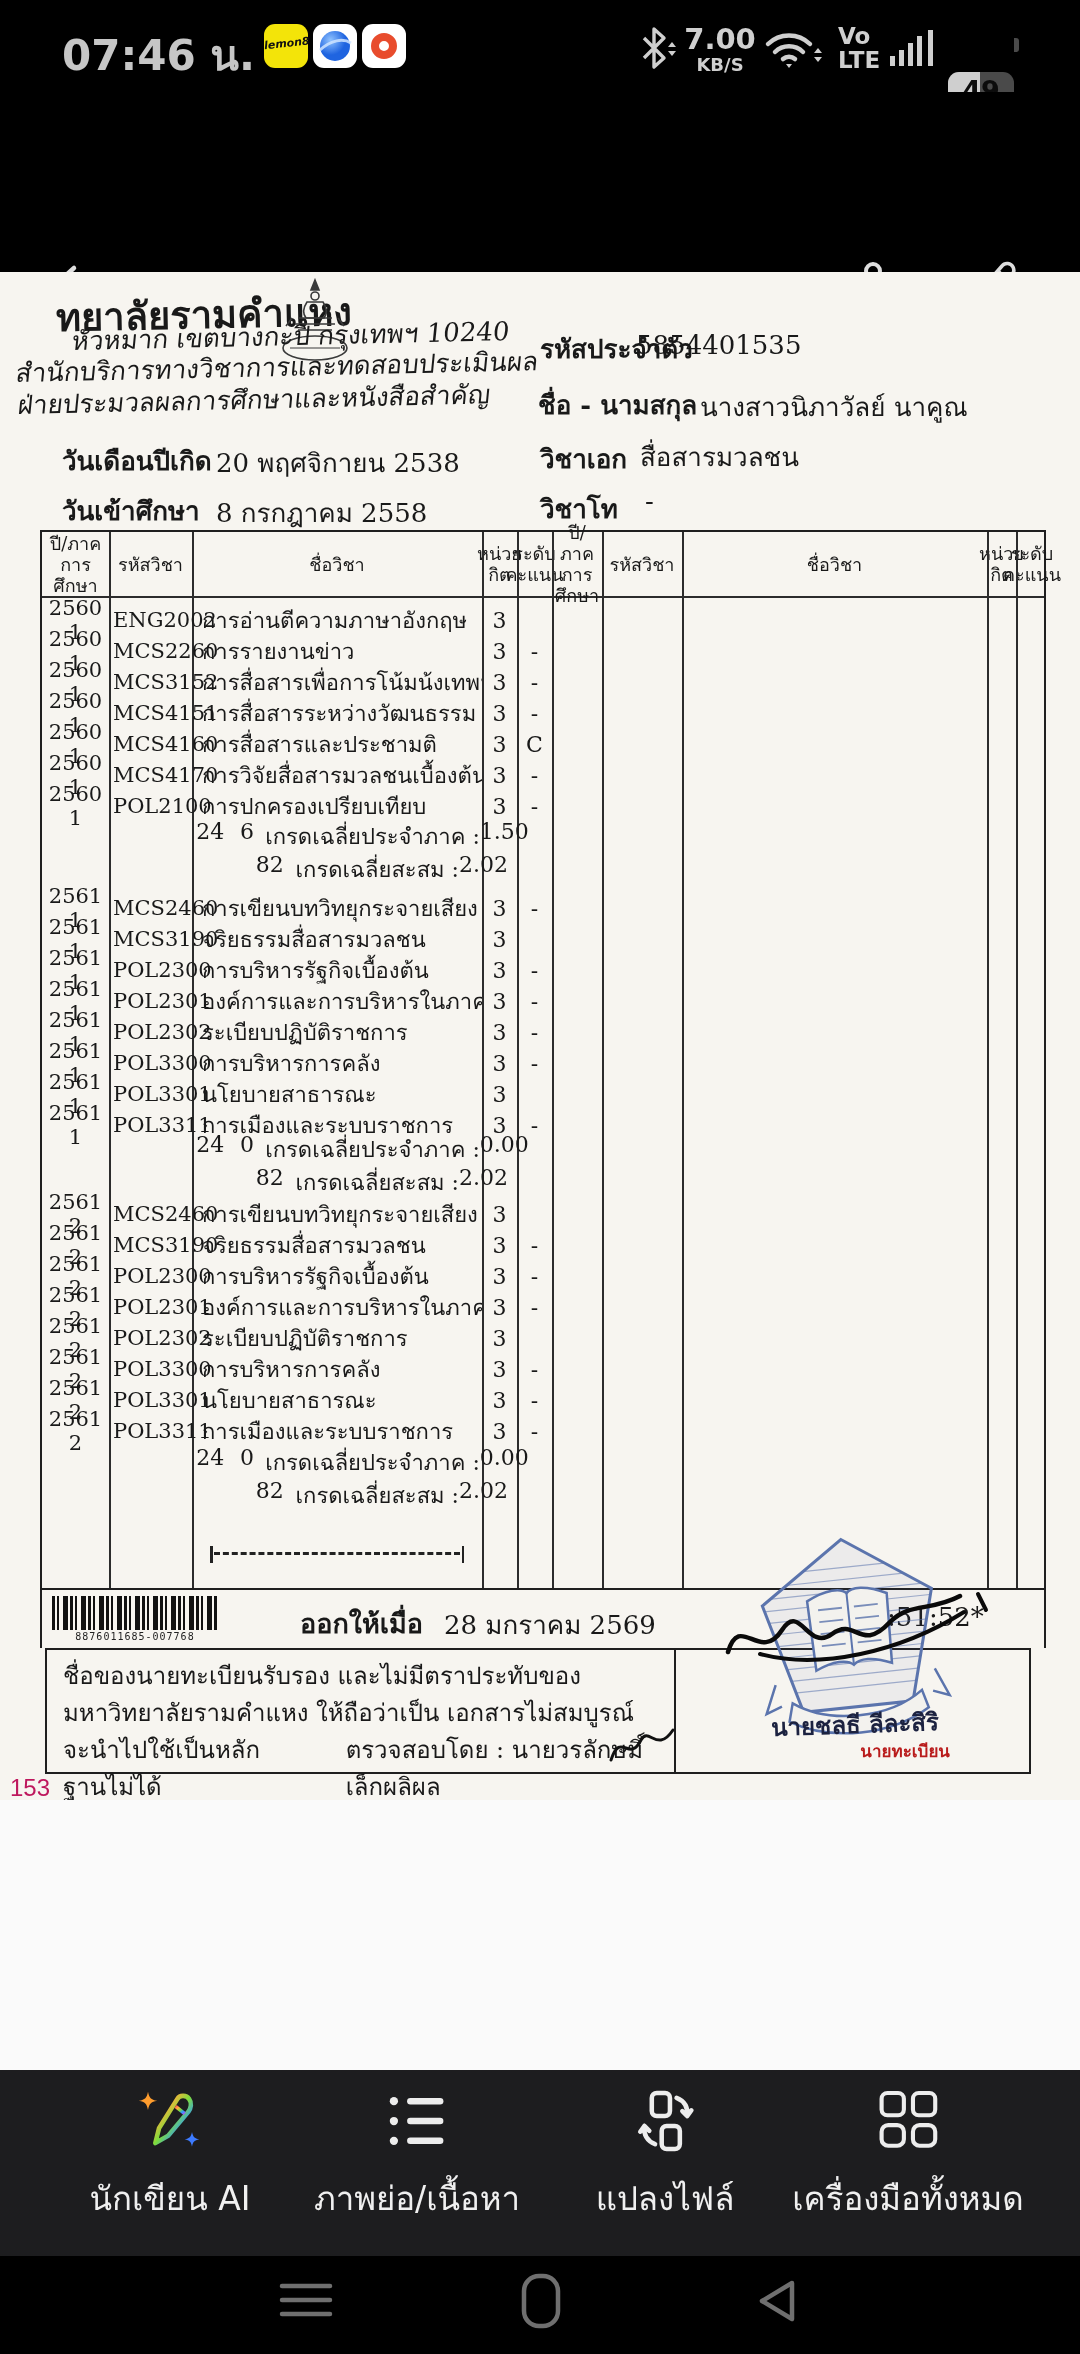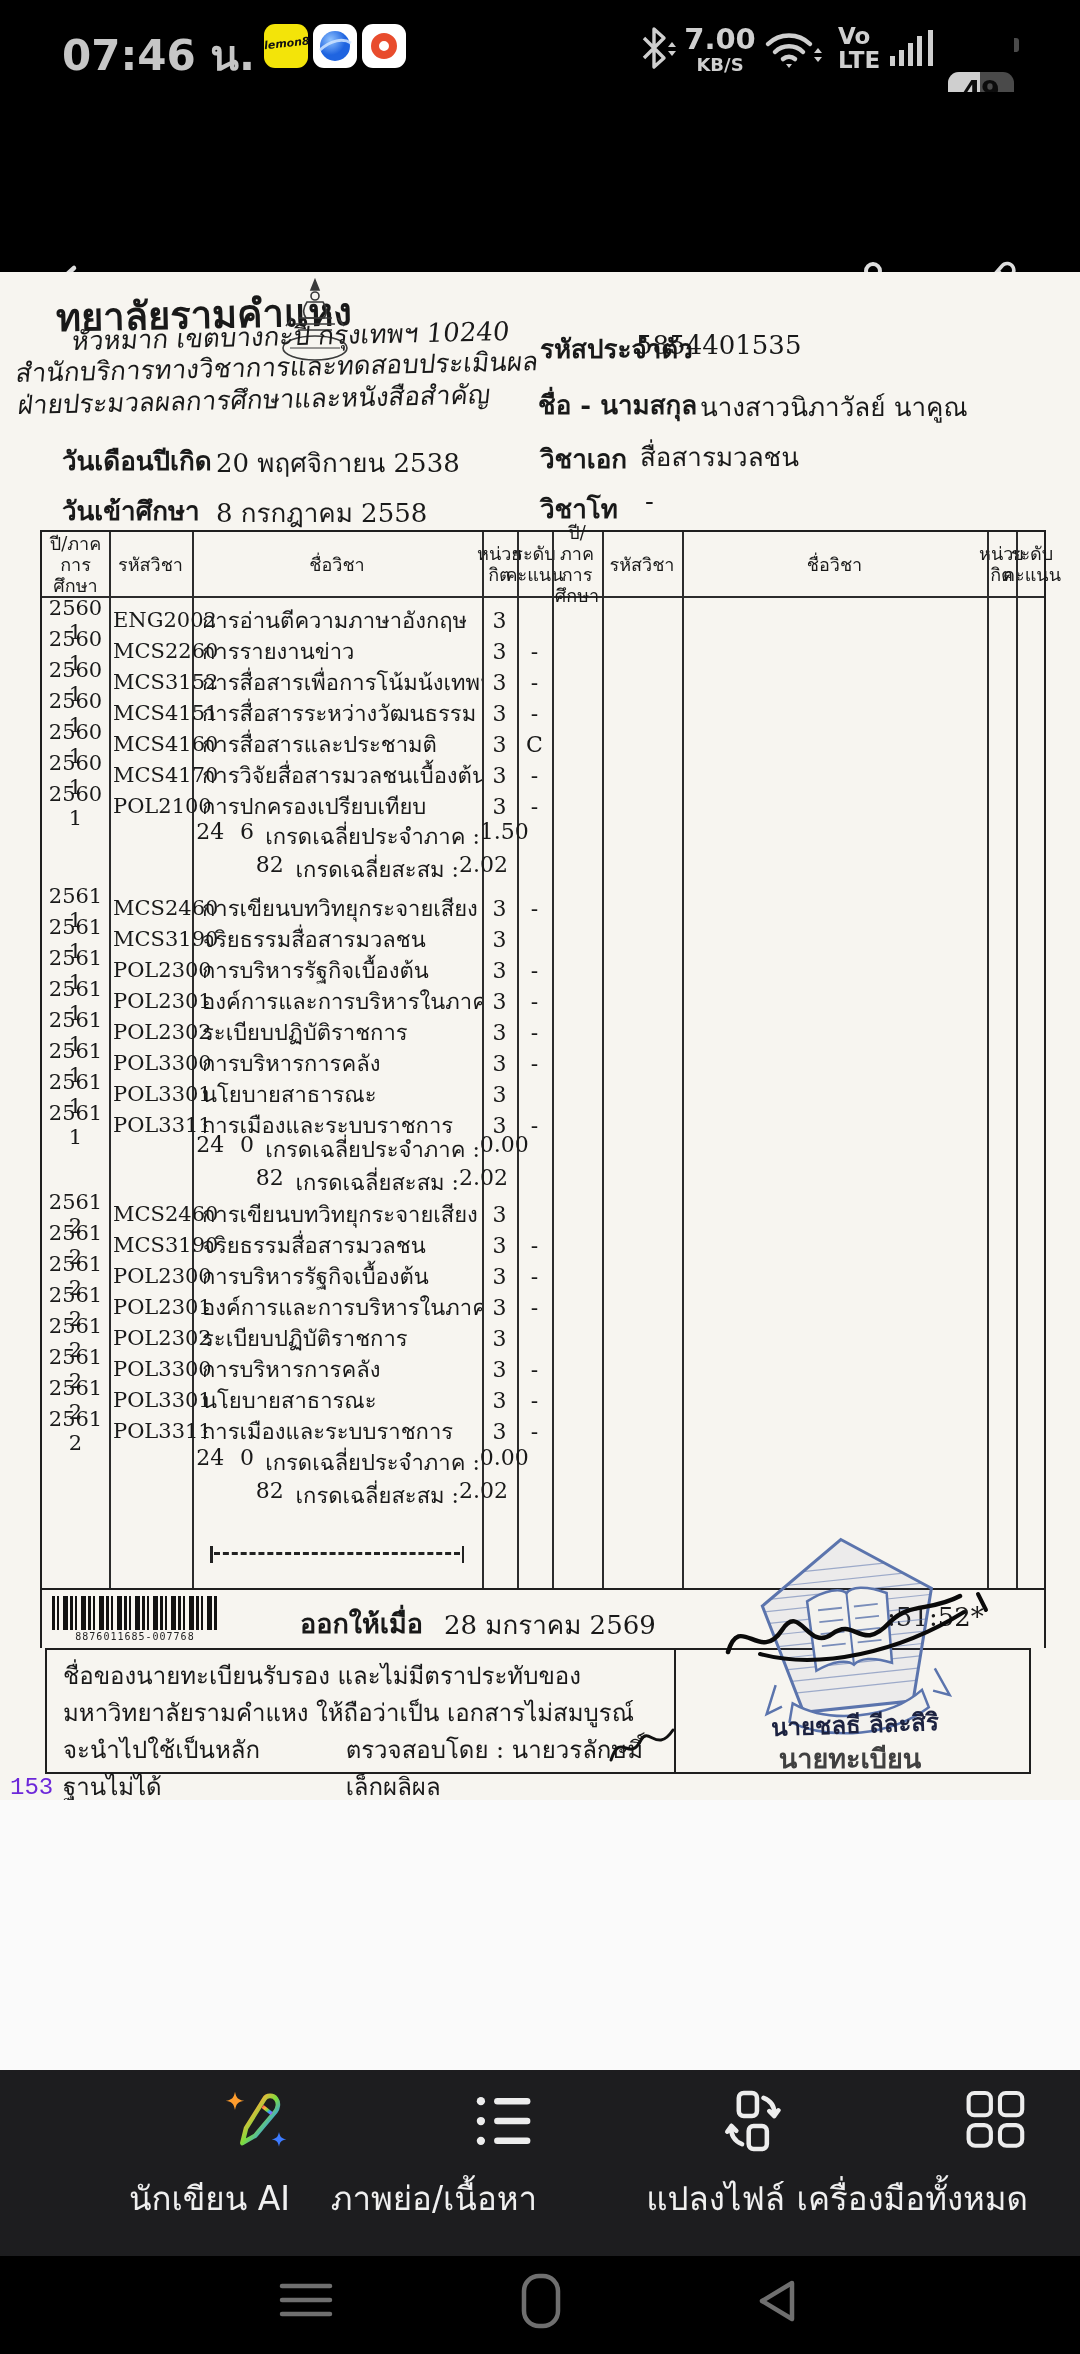--- a/index.html
+++ b/index.html
@@ -54,33 +54,33 @@
   #bstrip { position:absolute; left:40px; top:1318px; width:1006px; height:58px;
             border-left:2.5px solid #1f1f1f; border-right:2.5px solid #1f1f1f; }
   .barcode { position:absolute; left:10px; top:6px; width:166px; height:34px;
              background:repeating-linear-gradient(90deg,#111 0 3px,#f7f5f0 3px 5px,#111 5px 7px,#f7f5f0 7px 11px,#111 11px 16px,#f7f5f0 16px 18px); }
   .barcode-digits { position:absolute; left:10px; top:41px; width:166px; font-size:10px; letter-spacing:1px;
                     color:#222; text-align:center; font-family:"DejaVu Sans Mono", monospace; }
   #notebox { position:absolute; left:45px; top:1376px; width:986px; height:126px;
              border:2.5px solid #1f1f1f; }
   .note-divider { position:absolute; left:627px; top:0; bottom:0; width:2px; background:#1f1f1f; }
   .note-text { position:absolute; left:16px; top:8px; width:600px; font-size:24px; line-height:37px; }
-  .pagenum { position:absolute; left:10px; top:1502px; font-size:24px; color:#6d28d9;
-             font-family:Liberation Mono, monospace; }
+  .pagenum { position:absolute; left:10px; top:1502px; font-size:24px; color:#be185d;
+             font-family:Liberation Sans, sans-serif; }
 
   
   #stampwrap { position:absolute; left:740px; top:1255px; width:300px; height:250px; }
   .reg-name { position:absolute; left:0; top:178px; width:230px; text-align:center; font-size:24px;
               font-weight:bold; color:#1c2240; transform:rotate(-2deg); }
-  .reg-title { position:absolute; left:10px; top:210px; width:200px; text-align:center; font-size:27px;
-               font-weight:bold; color:#404040; }
+  .reg-title { position:absolute; left:10px; top:210px; width:200px; text-align:right; font-size:17px;
+               font-weight:bold; color:#b91c1c; }
 
   
   #toolbar { position:absolute; left:0; top:2070px; width:1080px; height:186px; background:#1d1d1f; }
-  .tb-item { position:absolute; top:18px; width:240px; text-align:right; }
+  .tb-item { position:absolute; top:18px; width:240px; text-align:center; }
   .tb-label { margin-top:14px; font-size:33px; color:#f0f0f0; }
 
   
   #navbar { position:absolute; left:0; top:2256px; width:1080px; height:98px; background:#000; }
 </style>
 </head>
 <body>
 
 <div id="statusbar">
   <span class="sb-time">07:46 น.</span>

